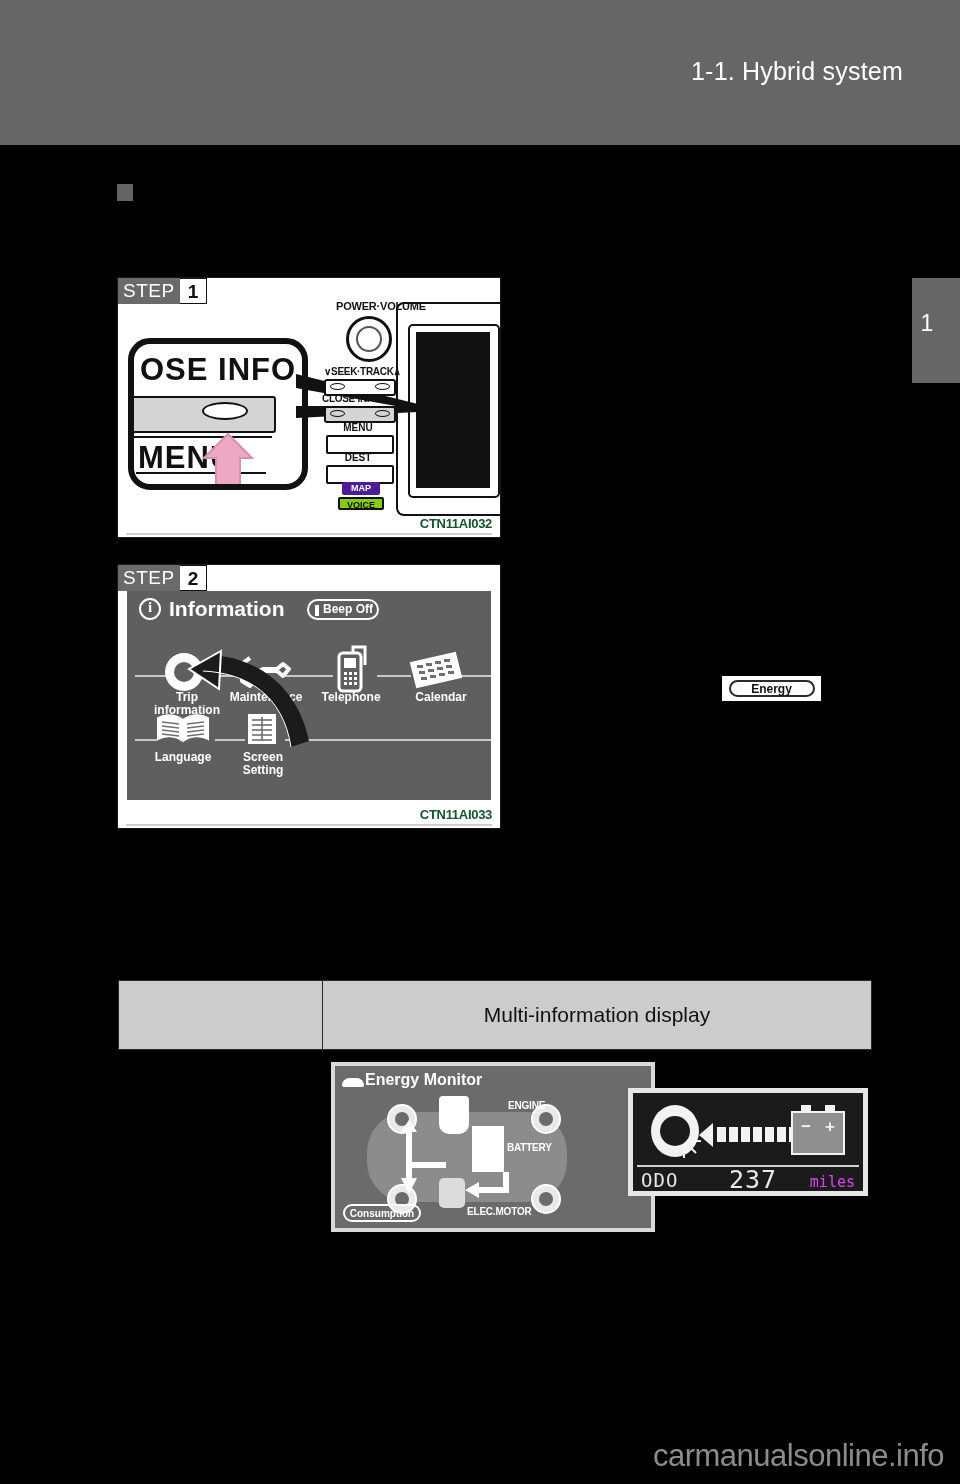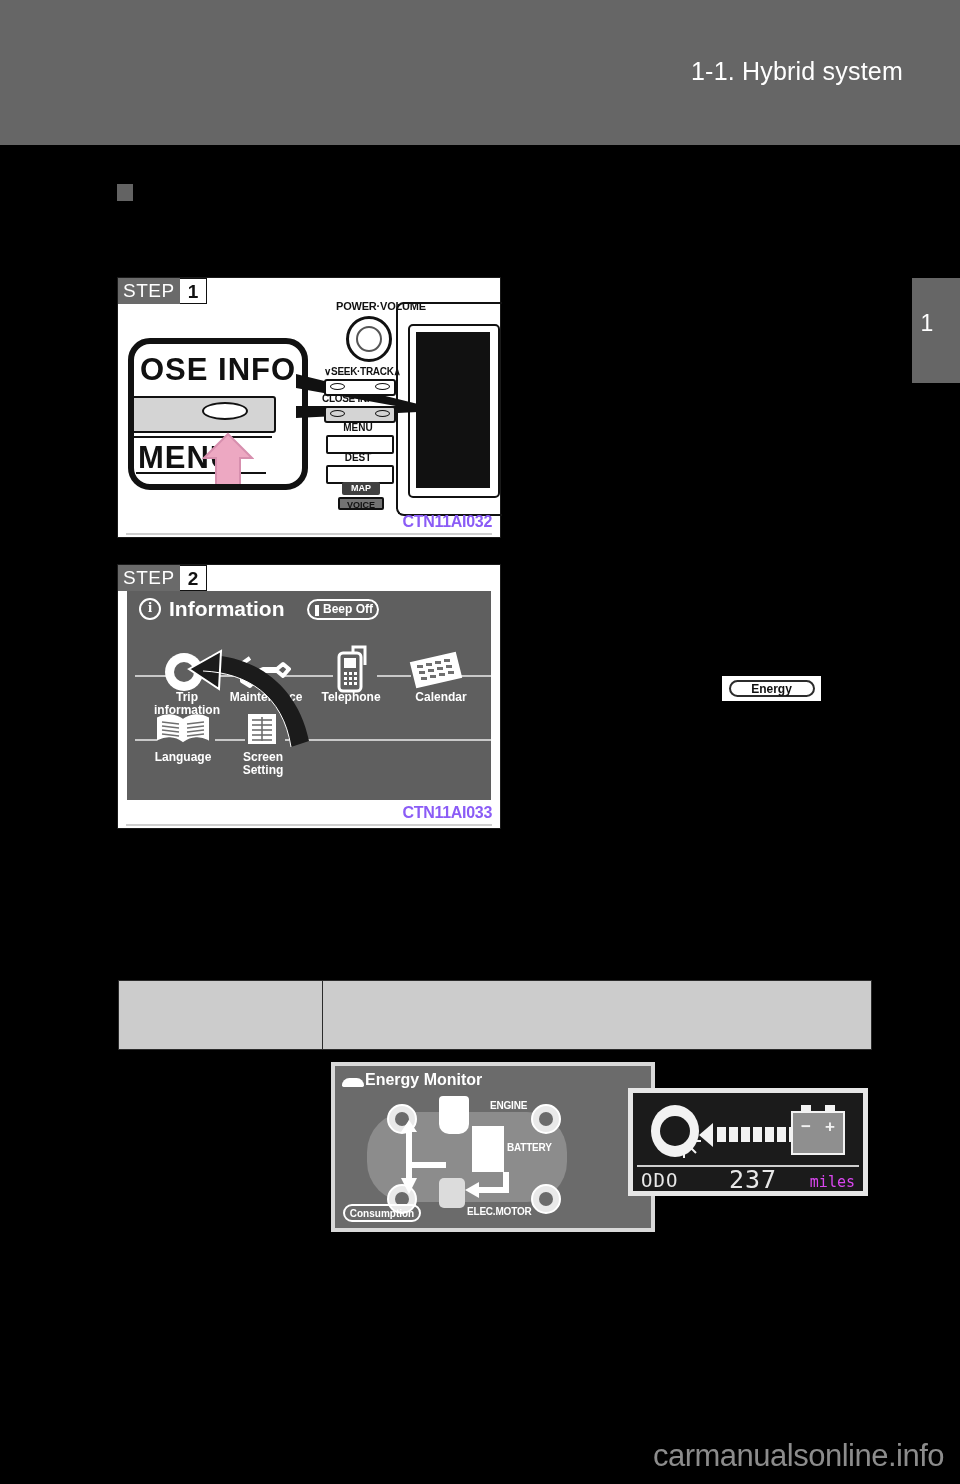--- a/index.html
+++ b/index.html
@@ -100,22 +100,22 @@
     padding: 0 8px;
     font-weight: 700;
     border: 1px solid #111;
     box-sizing: border-box;
     border-left: none;
   }
   .fig-code {
     position: absolute;
     right: 8px;
     bottom: 6px;
-    font-size: 16px;
-    color: #8b5cf6;
+    font-size: 13px;
+    color: #14532d;
     font-weight: 700;
     letter-spacing: -0.3px;
   }
   .fig-baseline {
     position: absolute;
     left: 8px;
     right: 8px;
     bottom: 2px;
     height: 2px;
     background: #cfcfcf;
@@ -216,26 +216,26 @@
   .s1-rockbtn .dot.r { right:4px; }
   .s1-closeinfo { position:absolute; left:18px; top:99px;
     font-size:10px;font-weight:700;color:#111;letter-spacing:-0.3px; }
   .s1-sqbtn {
     position:absolute; left:22px; width:64px;height:15px;
     border:2px solid #111;border-radius:2px;background:#fff;
   }
   .s1-lbl { position:absolute; font-size:10px;font-weight:700;color:#111; text-align:center; width:64px; left:22px;}
   .s1-blkbtn {
     position:absolute; left:38px; width:38px;height:13px;
-    background:#404040; color:#fff; font-size:9px; font-weight:700;
+    background:#4c1d95; color:#fff; font-size:9px; font-weight:700;
     text-align:center; line-height:13px; border-radius:2px;
   }
   .s1-whtbtn {
     position:absolute; left:34px; width:46px;height:13px;
-    background:#737373; color:#111; font-size:9px; font-weight:700;
+    background:#84cc16; color:#111; font-size:9px; font-weight:700;
     text-align:center; line-height:13px; border:2px solid #111; border-radius:2px;
     box-sizing:border-box;
   }
   .s1-screen {
     position:absolute; left:112px; top:38px;
     width:70px; height:152px;
     background:#111; border:2px solid #111;
   }
   .s1-screen-outer {
     position:absolute; left:104px; top:30px;
@@ -653,36 +653,37 @@
   <div class="fig-baseline"></div>
   <div class="fig-code">CTN11AI033</div>
 </div>
 
 <div class="energy-btn-box">
   <div class="energy-pill">Energy</div>
 </div>
 
 <div class="cmp-table">
   <div class="cmp-cell cmp-c1"></div>
+  <div class="cmp-cell cmp-c3">Multi-information display</div>
 </div>
 
 <div class="em-wrap">
   <div class="em-screen">
     <div class="em-caricon"></div>
     <div class="em-title">Energy Monitor</div>
 
     <div class="em-body"></div>
 
     <div class="em-wheel" style="left:52px; top:38px;"></div>
     <div class="em-wheel" style="left:196px; top:38px;"></div>
     <div class="em-wheel" style="left:52px; top:118px;"></div>
     <div class="em-wheel" style="left:196px; top:118px;"></div>
 
     <div class="em-engine"></div>
-    <div class="em-label" style="left:138px; top:34px;padding-left:17px;">ENGINE</div>
+    <div class="em-label" style="left:156px; top:34px;padding-left:17px;">ENGINE</div>
 
     <div class="em-battery"></div>
     <div class="em-label" style="left:172px; top:76px;">BATTERY</div>
 
     <div class="em-motor"></div>
     <div class="em-label" style="left:132px; top:140px;">ELEC.MOTOR</div>
 
     <svg style="position:absolute;left:60px;top:50px;" width="80" height="90" viewBox="0 0 80 90">
       <polygon points="14,4 22,16 17,16 17,34 11,34 11,16 6,16" fill="#ffffff"></polygon>
       <rect x="11" y="34" width="6" height="18" fill="#ffffff"></rect>

